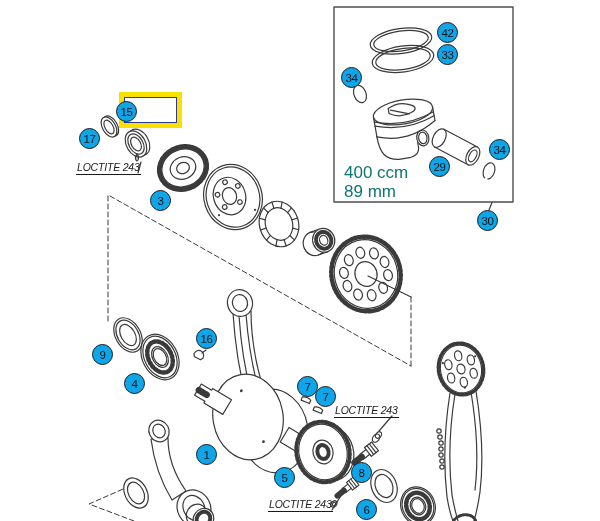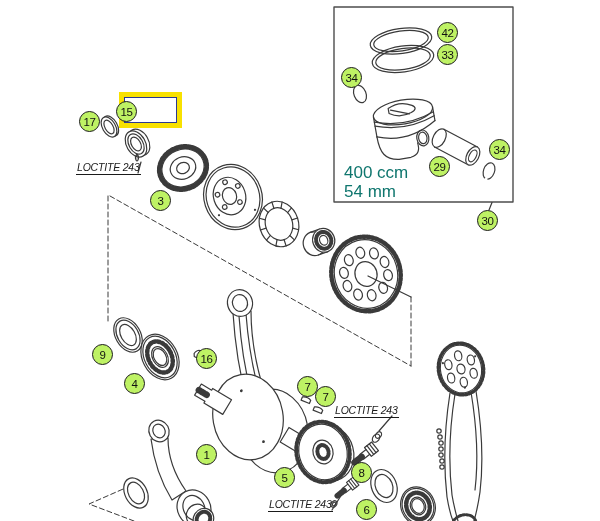--- a/index.html
+++ b/index.html
@@ -19,21 +19,21 @@
   svg .teeth5{stroke-width:3;stroke-dasharray:1.8 1.8;}
   svg .cage{stroke-width:4.5;stroke-dasharray:2.2 2;}
   svg .hatch{stroke-width:4;stroke-dasharray:1.3 1.3;}
   svg .hatchB{stroke-width:6.5;stroke-dasharray:1.3 1.3;}
   svg .hatchC{stroke-width:10;stroke-dasharray:1.3 1.3;}
   svg .dash{stroke-dasharray:5 3;stroke-width:1;}
   svg .dot{fill:#3a3a3a;stroke:none;}
   svg .gap{fill:#ffffff;stroke:none;}
   .co{
     position:absolute;width:21px;height:21px;border:1.6px solid #1c1c1c;border-radius:50%;
-    background:#bef264;display:flex;align-items:center;justify-content:center;
+    background:#0ea5e9;display:flex;align-items:center;justify-content:center;
     font-size:11.5px;color:#111;letter-spacing:-0.3px;box-sizing:border-box;z-index:4;
   }
   .loctite{
     position:absolute;font-size:10.5px;color:#1a1a1a;border-bottom:1px solid #1a1a1a;
     padding:0 1px 1px 1px;white-space:nowrap;z-index:3;letter-spacing:-0.2px;font-style:italic;
   }
   .inset-text{position:absolute;font-size:17px;line-height:19px;color:#0f766e;z-index:3;}
   .hl-box{
     position:absolute;left:124px;top:97px;width:51px;height:24px;
     border:1.5px solid #2b3990;box-shadow:0 0 0 5px #f8e100;background:transparent;z-index:2;
@@ -333,42 +333,42 @@
         <circle cx="442" cy="461" r="2.2"></circle>
       <circle cx="442" cy="467" r="2.2"></circle>
       <g transform="translate(464,524) rotate(-15)">
           <ellipse class="teeth5" rx="12" ry="9"></ellipse>
         </g>
     </g>
   </svg>
 
   <div class="hl-box"></div>
 
-  <div class="co" style="left:79px;top:111px">17</div>
+  <div class="co" style="left:79px;top:128px">17</div>
   <div class="co" style="left:116px;top:101px">15</div>
   <div class="co" style="left:150px;top:190px">3</div>
   <div class="co" style="left:92px;top:344px">9</div>
   <div class="co" style="left:124px;top:373px">4</div>
-  <div class="co" style="left:196px;top:348px">16</div>
+  <div class="co" style="left:196px;top:328px">16</div>
   <div class="co" style="left:196px;top:444px">1</div>
   <div class="co" style="left:297px;top:376px">7</div>
   <div class="co" style="left:315px;top:386px">7</div>
   <div class="co" style="left:274px;top:467px">5</div>
   <div class="co" style="left:351px;top:462px">8</div>
   <div class="co" style="left:356px;top:499px">6</div>
 
   <div class="co" style="left:437px;top:22px">42</div>
   <div class="co" style="left:437px;top:44px">33</div>
   <div class="co" style="left:341px;top:67px">34</div>
   <div class="co" style="left:429px;top:156px">29</div>
   <div class="co" style="left:489px;top:139px">34</div>
   <div class="co" style="left:477px;top:210px">30</div>
 
   <div class="loctite" style="left:76px;top:161px">LOCTITE 243</div>
   <div class="loctite" style="left:334px;top:404px">LOCTITE 243</div>
   <div class="loctite" style="left:268px;top:498px">LOCTITE 243</div>
 
   <div class="inset-text" style="left:344px;top:163px">
     <div>400 ccm</div>
-    <div>54 mm</div>
+    <div>89 mm</div>
   </div>
 
 </div>
 
 </body></html>

